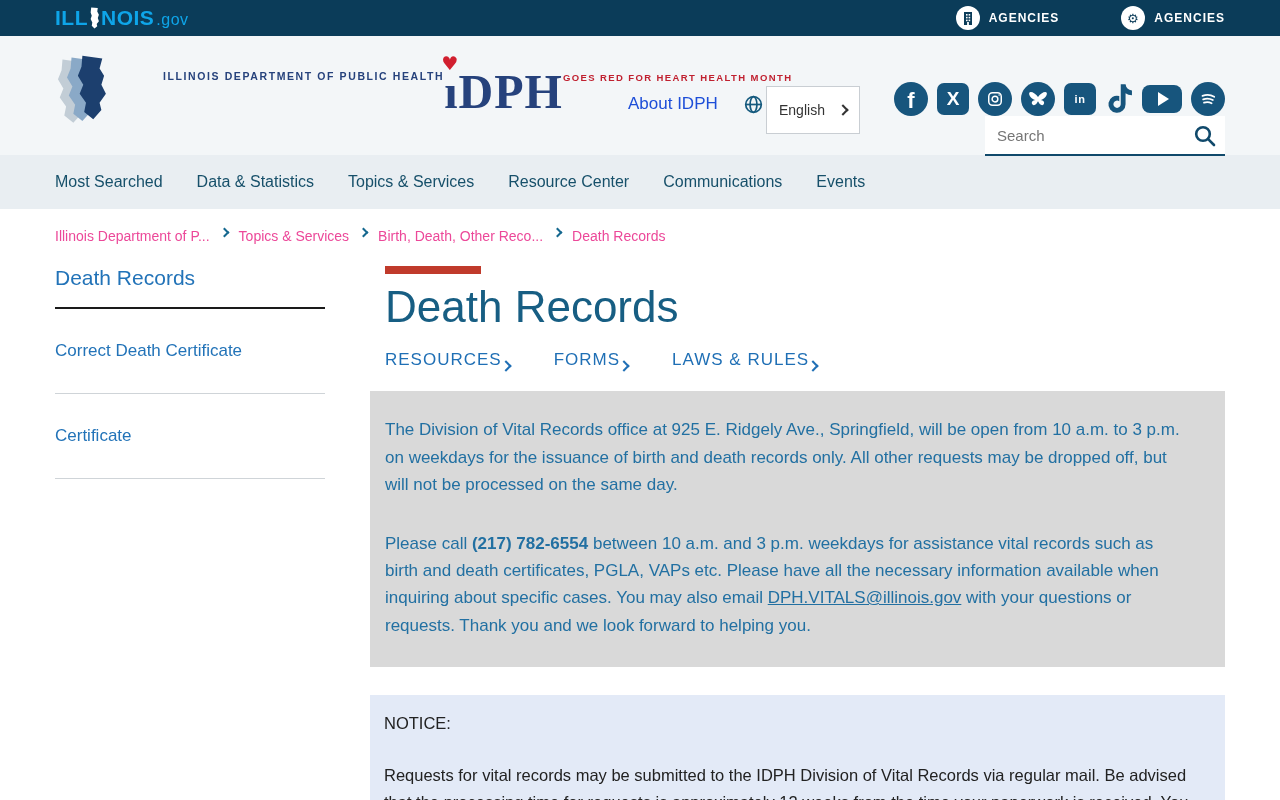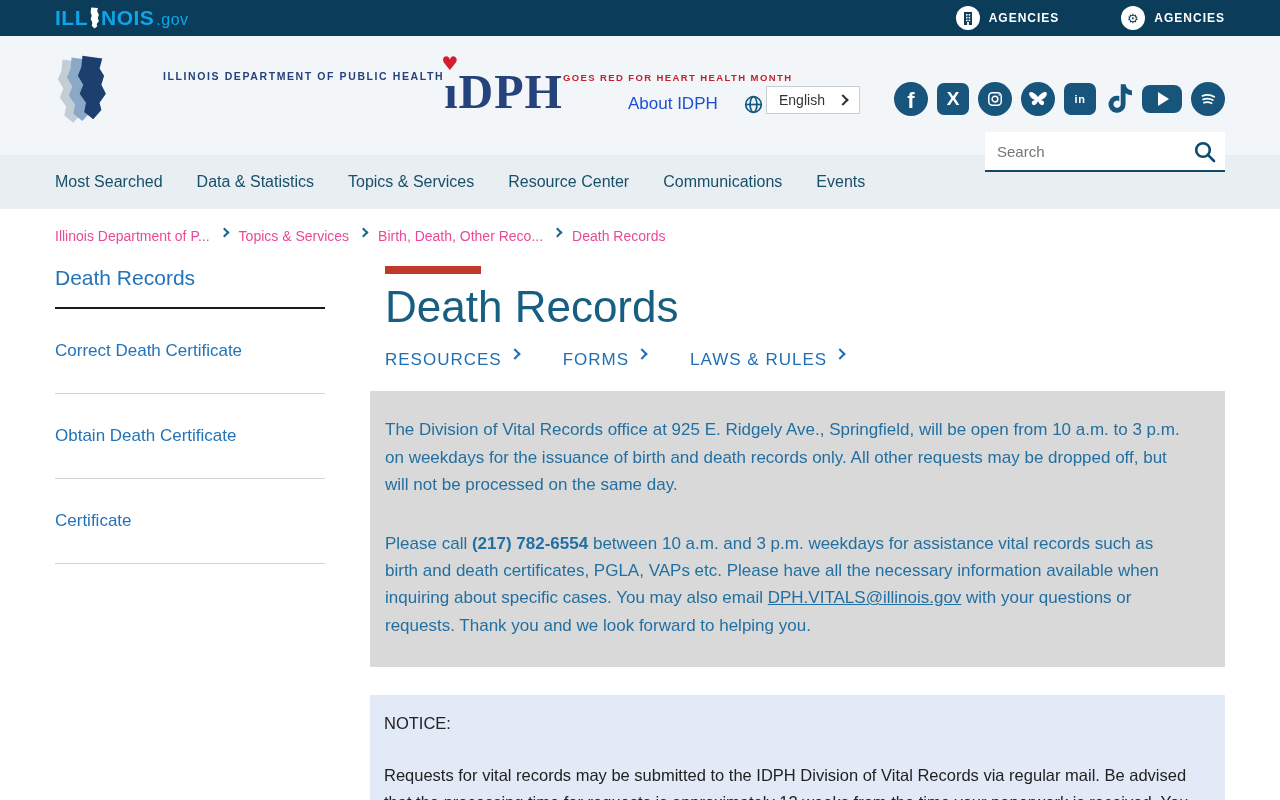--- a/index.html
+++ b/index.html
@@ -20,35 +20,35 @@
   .logo-block{position:absolute;left:55px;top:18px;display:flex;align-items:center;gap:6px;cursor:pointer;}
   .logo-text{display:flex;flex-direction:row;margin-left:40px;}
   .logo-title{font-size:10.5px;font-weight:700;color:#26427c;letter-spacing:1.6px;text-transform:uppercase;}
   .logo-acronym{font-family:"Liberation Serif",serif;font-weight:700;font-size:48px;line-height:.92;color:#26427c;letter-spacing:1px;}
   .i-wrap{position:relative;display:inline-block;}
   .heart{position:absolute;left:-3px;top:-15px;font-size:19px;color:#d11f2f;font-family:"DejaVu Sans",sans-serif;letter-spacing:0;}
   .logo-tagline{font-size:9.5px;font-weight:700;color:#c02130;letter-spacing:1.4px;text-transform:uppercase;margin-top:2px;}
 
   .about-link{position:absolute;left:628px;top:58px;font-size:17px;color:#1d4ed8;cursor:pointer;}
   .globe-wrap{position:absolute;left:744px;top:59px;}
-  .lang-box{position:absolute;left:766px;top:50px;width:94px;height:28px;background:#fff;border:1px solid #c9ced3;display:flex;align-items:center;justify-content:space-between;padding:0 12px;box-sizing:border-box;font-size:14px;color:#333;cursor:pointer;}
+  .lang-box{position:absolute;left:766px;top:50px;width:94px;height:48px;background:#fff;border:1px solid #c9ced3;display:flex;align-items:center;justify-content:space-between;padding:0 12px;box-sizing:border-box;font-size:14px;color:#333;cursor:pointer;}
   .chev{display:inline-block;width:6px;height:6px;border-top:2px solid currentColor;border-right:2px solid currentColor;transform:rotate(45deg);}
   .chev.sm{width:5px;height:5px;}
 
   .social-row{position:absolute;right:55px;top:46px;display:flex;gap:9px;align-items:center;}
   .s-circle{width:34px;height:34px;border-radius:50%;background:#17557d;color:#fff;display:flex;align-items:center;justify-content:center;cursor:pointer;}
   .s-square{width:32px;height:32px;border-radius:7px;background:#17557d;color:#fff;display:flex;align-items:center;justify-content:center;cursor:pointer;}
   .s-plain{display:flex;align-items:center;justify-content:center;cursor:pointer;}
   .fb-f{font-size:22px;font-weight:700;margin-top:4px;}
   .x-x{font-size:19px;font-weight:800;}
   .li-in{font-size:11px;font-weight:700;letter-spacing:.5px;}
   .yt{width:40px;height:28px;border-radius:8px;background:#17557d;display:flex;align-items:center;justify-content:center;cursor:pointer;}
   .yt-tri{width:0;height:0;border-left:11px solid #fff;border-top:7px solid transparent;border-bottom:7px solid transparent;margin-left:3px;}
 
-  .search-box{position:absolute;right:55px;top:96px;width:240px;height:40px;text-decoration:underline;}
+  .search-box{position:absolute;right:55px;top:80px;width:240px;height:40px;text-decoration:underline;}
   .search-box input{width:100%;height:100%;box-sizing:border-box;border:none;border-bottom:2px solid #10496b;background:#fff;padding:0 42px 0 12px;font-size:15px;color:#333;font-family:"Liberation Sans",sans-serif;outline:none;}
   .search-btn{position:absolute;right:8px;top:8px;cursor:pointer;}
 
   
   .mainnav{height:54px;background:#e9eef2;display:flex;align-items:center;gap:34px;padding:0 55px;}
   .mainnav a{font-size:16px;color:#17506a;text-decoration:none;cursor:pointer;}
 
   
   .breadcrumb{display:flex;align-items:flex-start;gap:11px;padding:19px 55px 0;font-size:14px;color:#ec4899;}
   .breadcrumb .bc-sep{color:#15688f;margin-top:1px;}
@@ -57,21 +57,21 @@
   
   .content{display:flex;padding:22px 55px 0;gap:45px;}
   .sidebar{width:270px;flex:0 0 270px;}
   .side-title{font-size:21px;color:#2273b8;padding-bottom:17px;border-bottom:2px solid #1a1a1a;cursor:pointer;}
   .side-item{font-size:17px;color:#2273b8;padding:32px 0;border-bottom:1px solid #cfd4d8;cursor:pointer;}
 
   .main{flex:1;min-width:0;}
   .red-bar{width:96px;height:8px;background:#c03a2b;margin-left:15px;}
   .page-title{font-size:44px;font-weight:400;color:#175e83;margin:9px 0 0 15px;line-height:1.1;}
   .section-links{display:flex;gap:44px;margin:19px 0 0 15px;}
-  .section-links .slink{display:flex;align-items:flex-start;gap:9px;font-size:17px;letter-spacing:1px;color:#1f6fb5;cursor:pointer;}
+  .section-links .slink{display:flex;align-items:flex-end;font-size:17px;letter-spacing:1px;color:#1f6fb5;cursor:pointer;}
   .section-links .chev{width:6px;height:6px;border-width:2px;}
 
   .info-box{background:#d9d9d9;margin-top:21px;padding:25px 34px 28px 15px;color:#2270a2;font-size:17px;line-height:1.6;}
   .info-box .para + .para{margin-top:32px;}
   .phone{font-weight:700;}
   .email-link{color:#2270a2;text-decoration:underline;cursor:pointer;}
 
   .notice-box{background:#e3eaf7;margin-top:28px;padding:15px 14px 40px;color:#222;font-size:16.5px;line-height:1.65;}
   .notice-title{margin-bottom:25px;}
 </style>
@@ -207,21 +207,20 @@
     <span data-interactable="true">Birth, Death, Other Reco...</span>
     <span class="bc-sep chev sm" data-interactable="false"></span>
     <span data-interactable="false">Death Records</span>
   </div>
 
   <div class="content" data-interactable="false">
 
     <div class="sidebar" data-interactable="false">
       <div class="side-title" data-interactable="true">Death Records</div>
       <div class="side-item" data-interactable="true">Correct Death Certificate</div>
-      <div class="side-item" data-interactable="true">Obtain Death Certificate</div>
       <div class="side-item" data-interactable="true">Certificate</div>
     </div>
 
     <div class="main" data-interactable="false">
       <div class="red-bar" data-interactable="false"></div>
       <h1 class="page-title" data-interactable="false">Death Records</h1>
 
       <div class="section-links" data-interactable="false">
         <span class="slink" data-interactable="true">
             <span data-interactable="false">RESOURCES</span>

